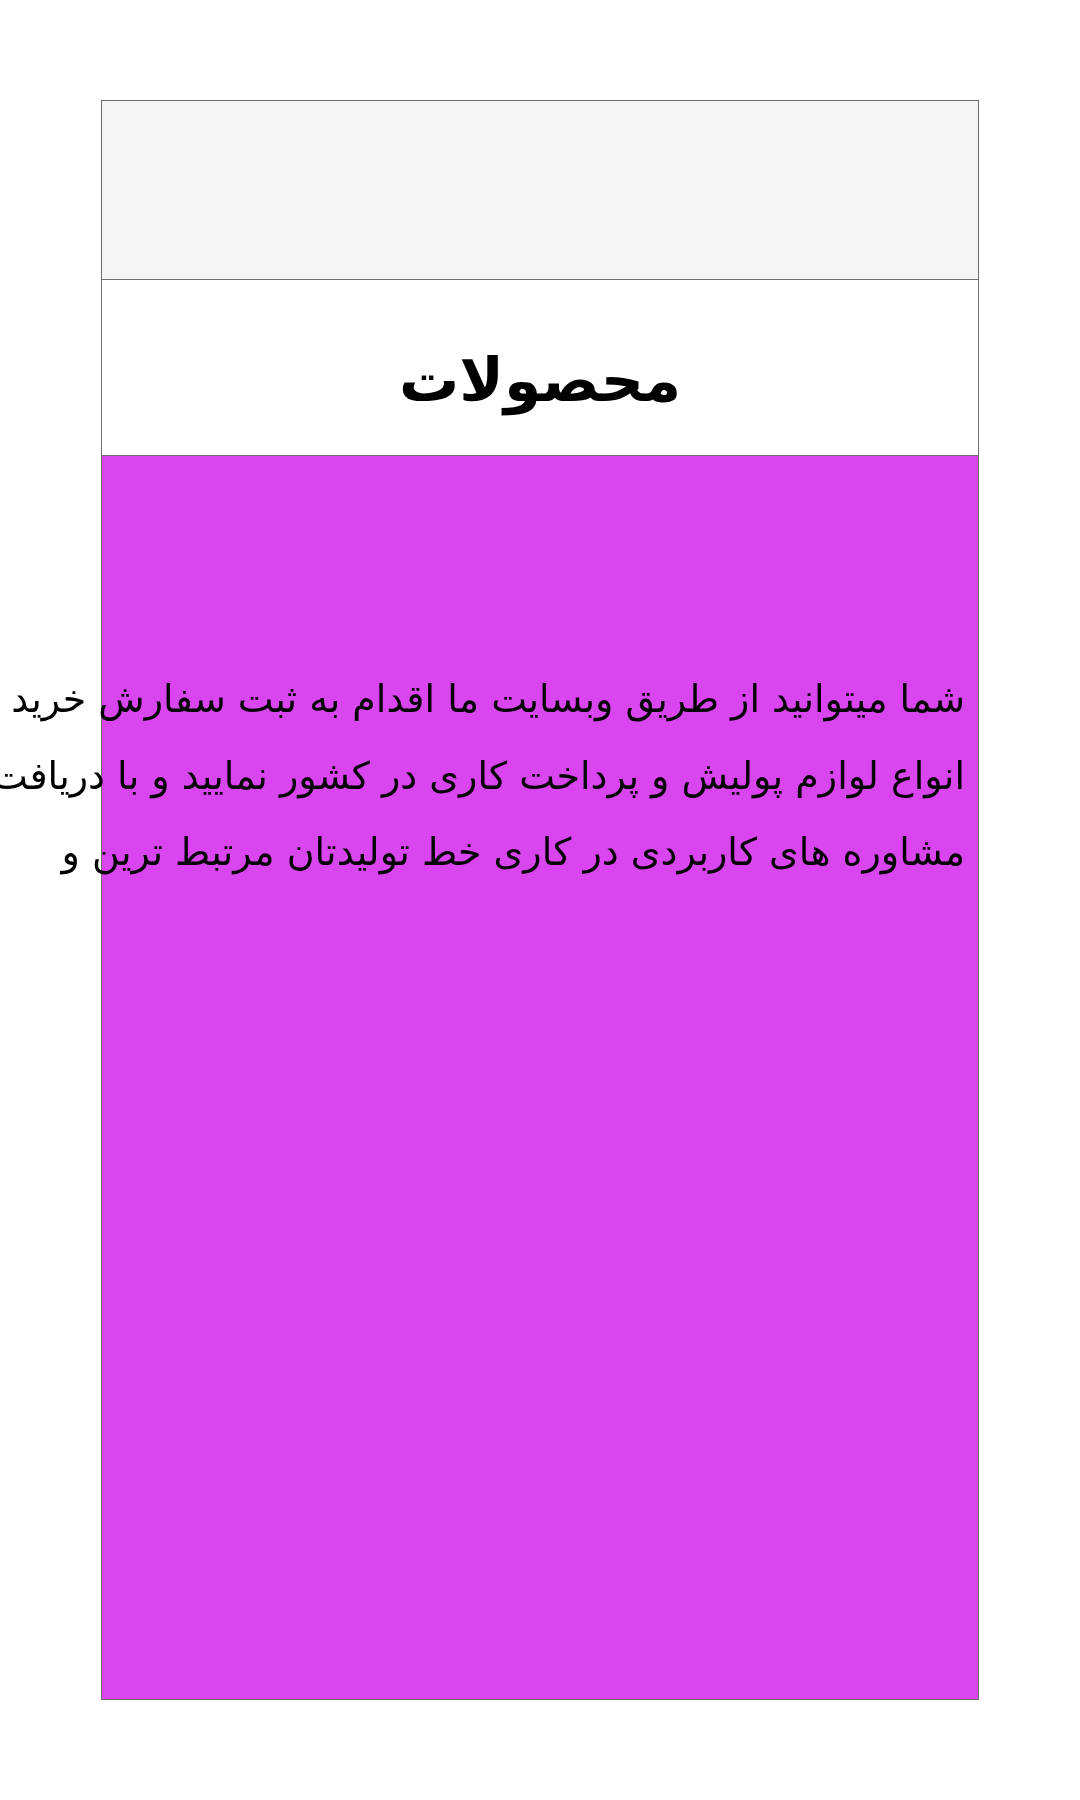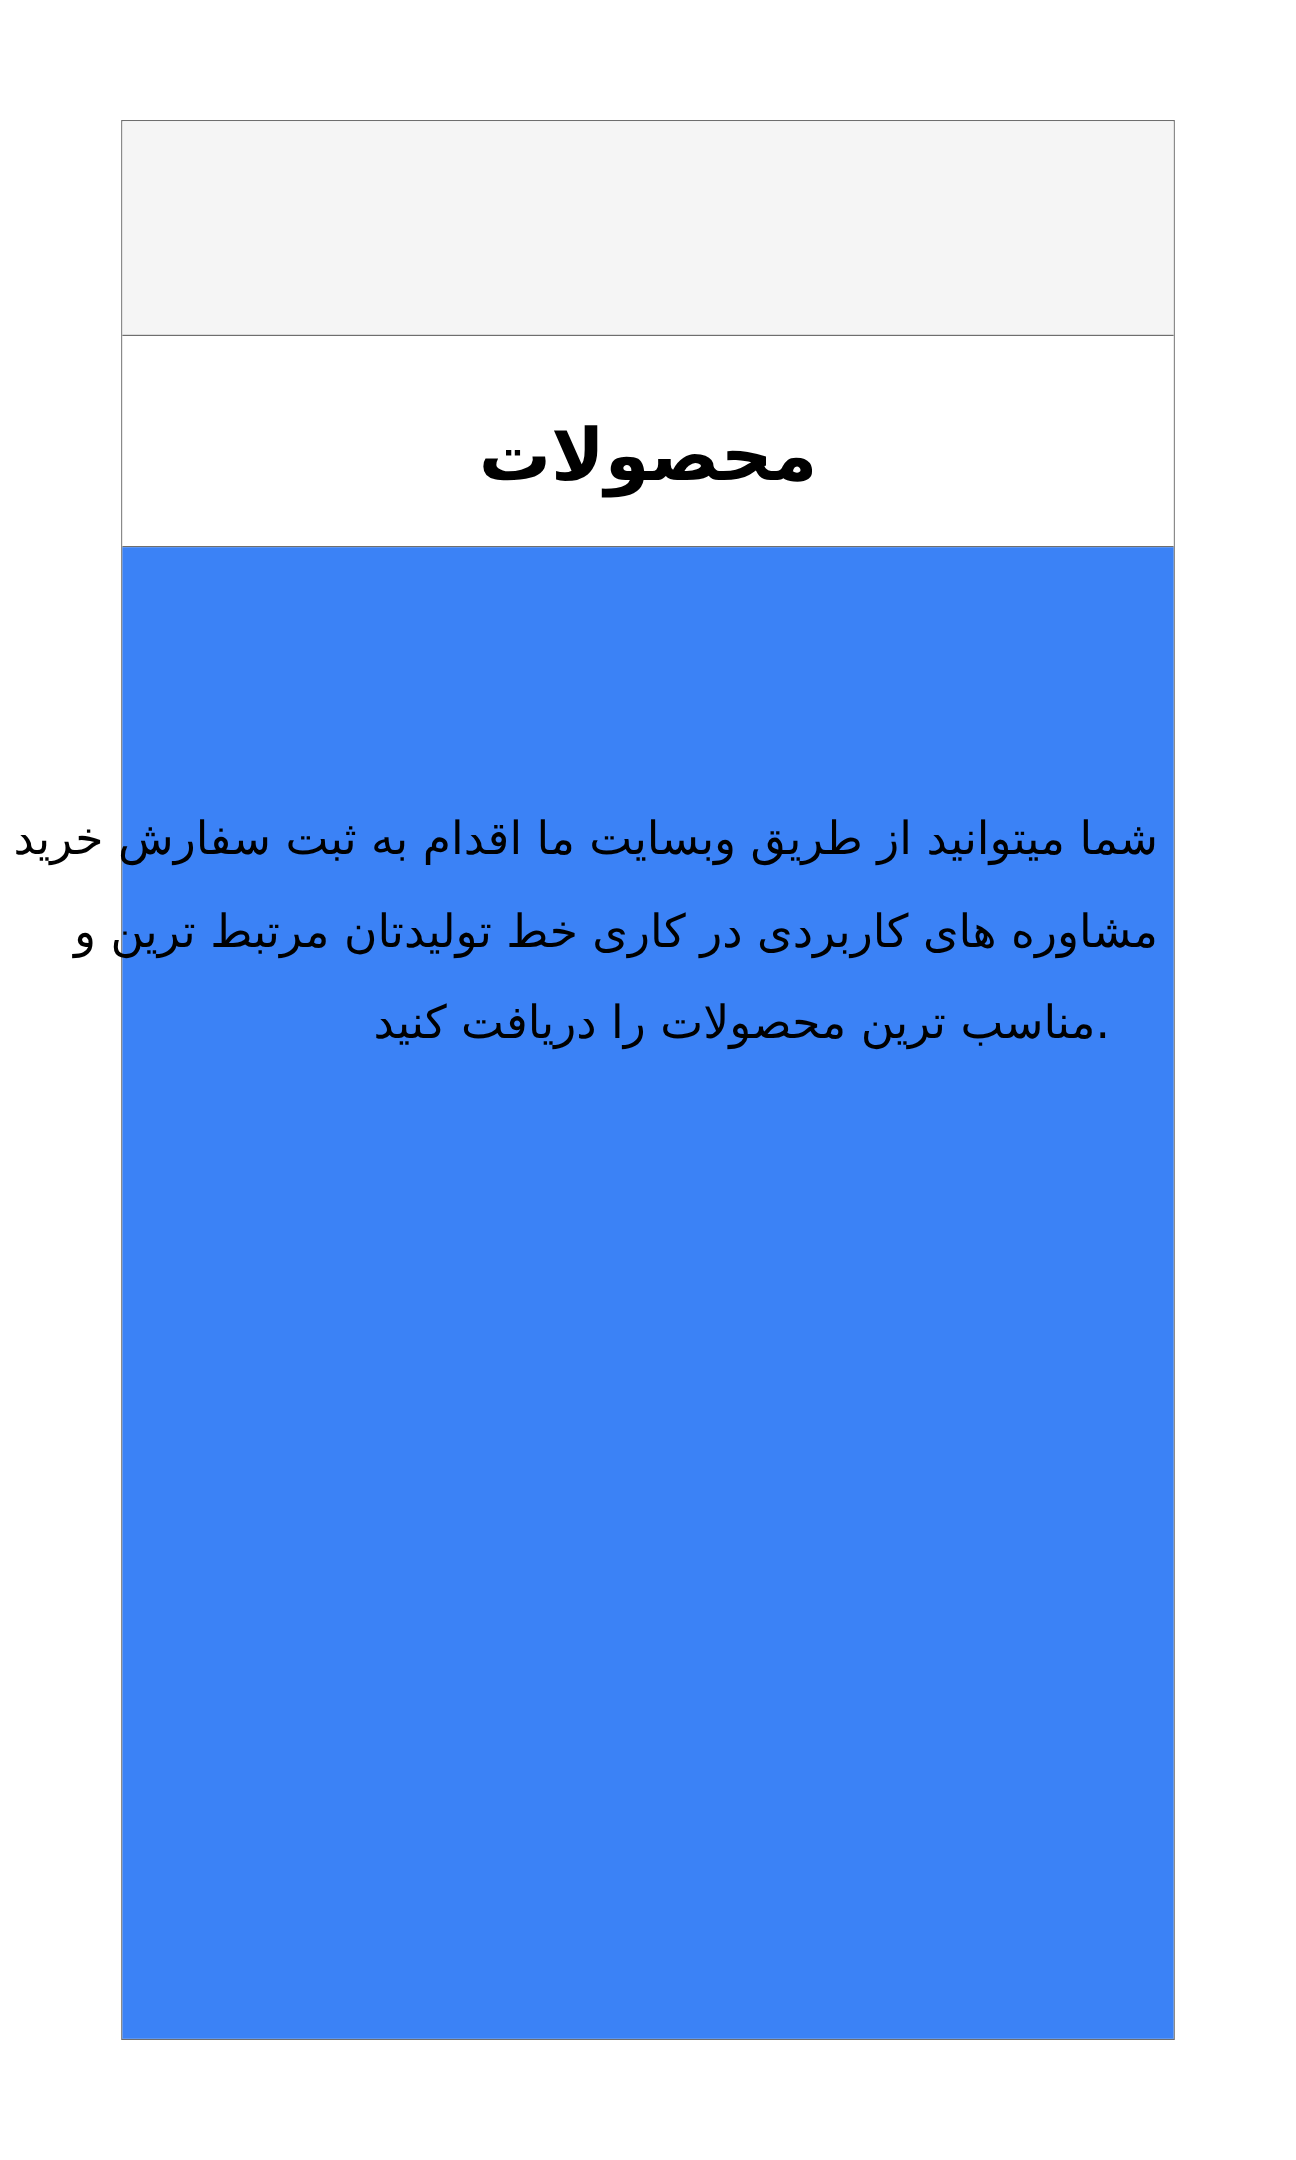--- a/index.html
+++ b/index.html
@@ -48,21 +48,21 @@
   .title-section h1 {
     margin: 0;
     font-size: 60px;
     font-weight: bold;
     color: #000000;
     direction: rtl;
     letter-spacing: 0;
   }
   .content-section {
     flex: 1 1 auto;
-    background: #3b82f6;
+    background: #d946ef;
     box-sizing: border-box;
     padding: 205px 13px 0 40px;
     direction: rtl;
     text-align: right;
   }
   .para-line {
     font-size: 38px;
     line-height: 76.5px;
     color: #000000;
     white-space: nowrap;
@@ -80,19 +80,19 @@
 
     <div class="banner"></div>
 
     <div class="title-section">
       <h1>محصولات</h1>
     </div>
 
     <div class="content-section">
       <div>
         <div class="para-line">شما میتوانید از طریق وبسایت ما اقدام به ثبت سفارش خرید</div>
+        <div class="para-line">انواع لوازم پولیش و پرداخت کاری در کشور نمایید و با دریافت</div>
         <div class="para-line">مشاوره های کاربردی در کاری خط تولیدتان مرتبط ترین و</div>
-        <div class="para-line last">.مناسب ترین محصولات را دریافت کنید</div>
       </div>
     </div>
 
   </div>
 </div>
 
 </body></html>

